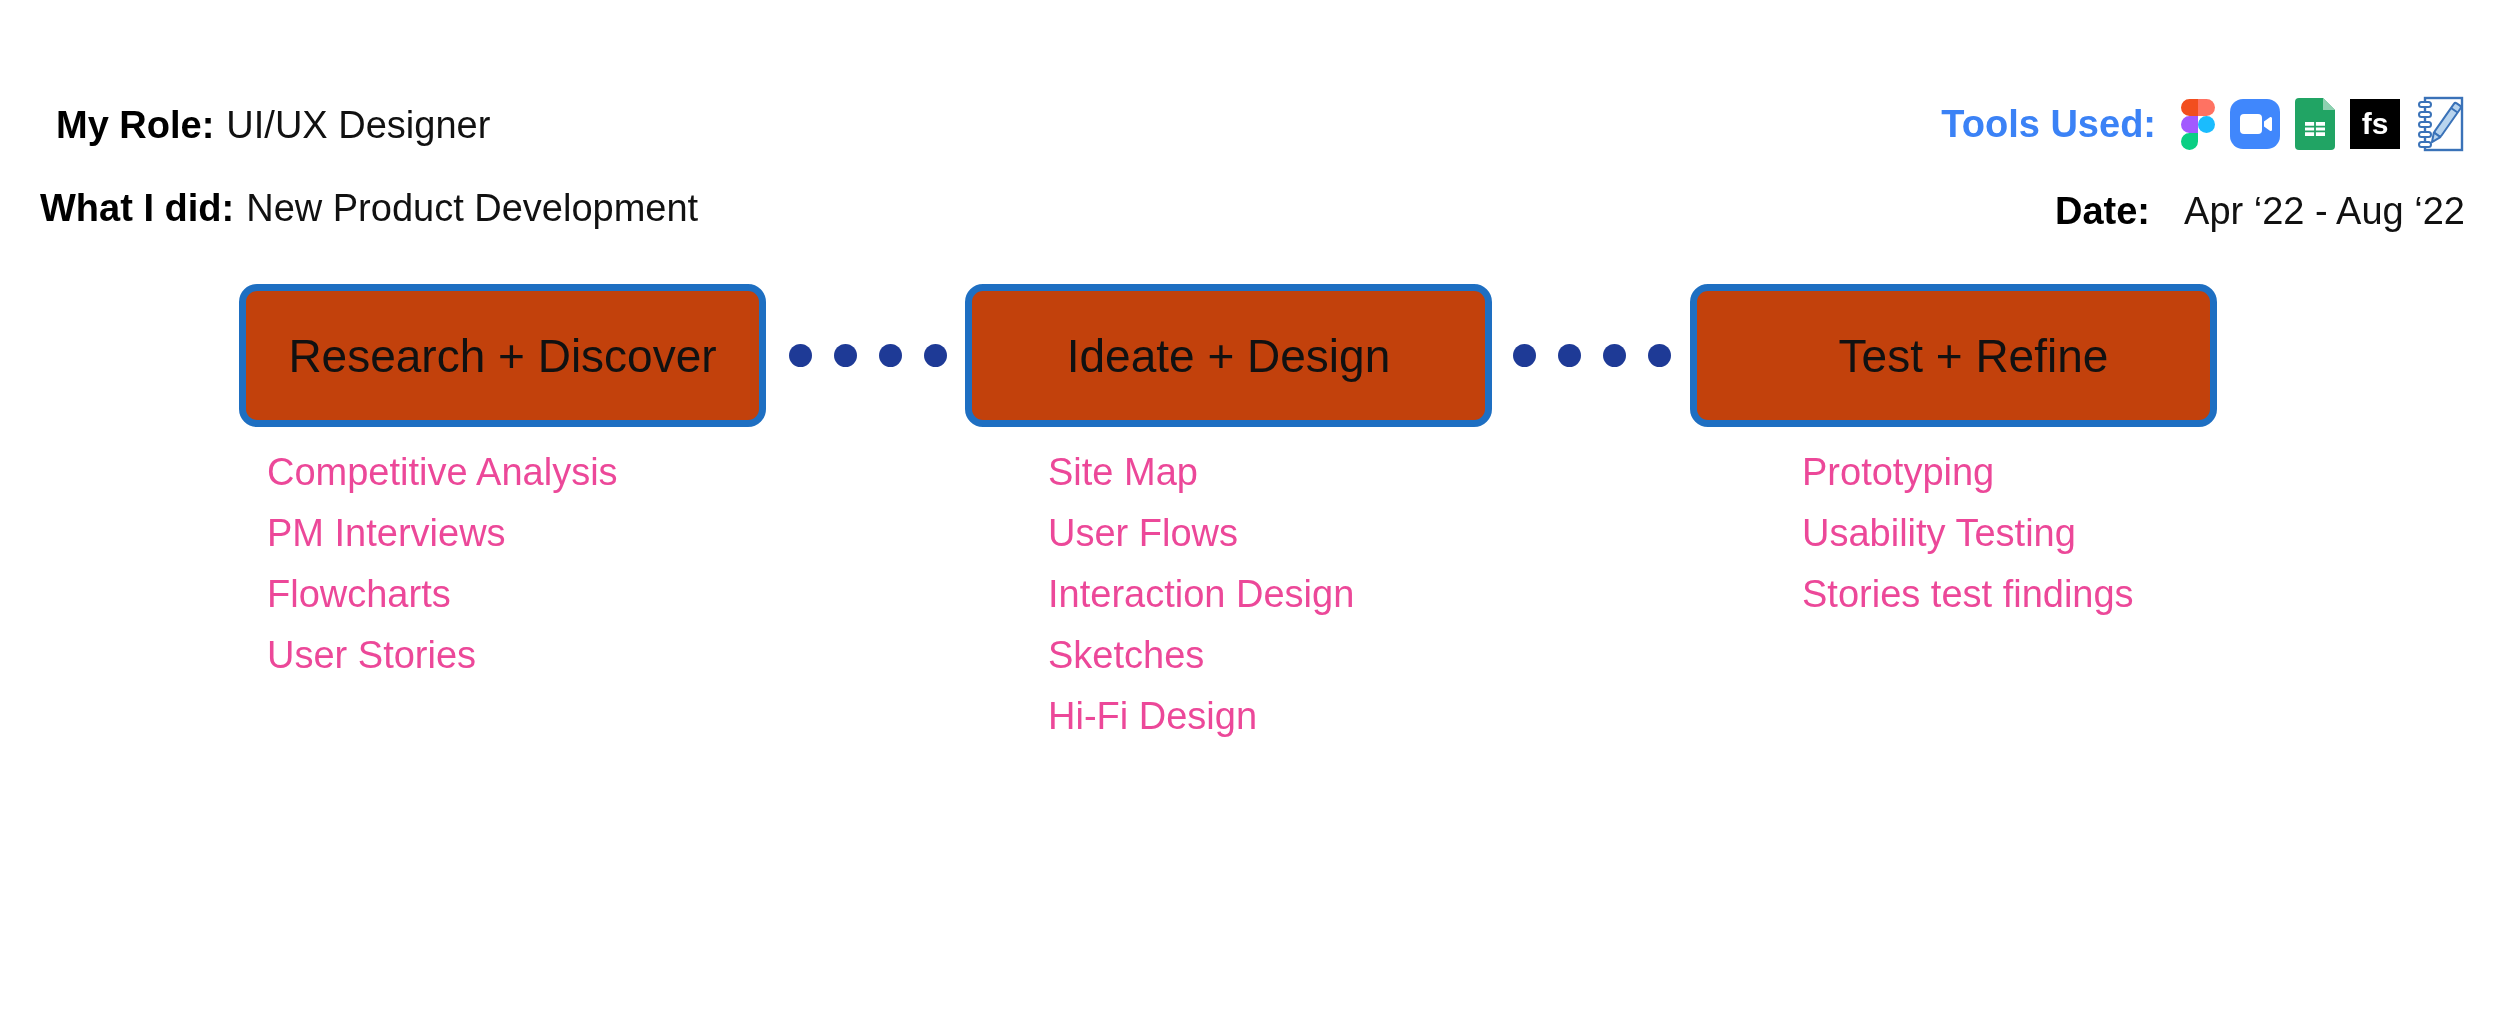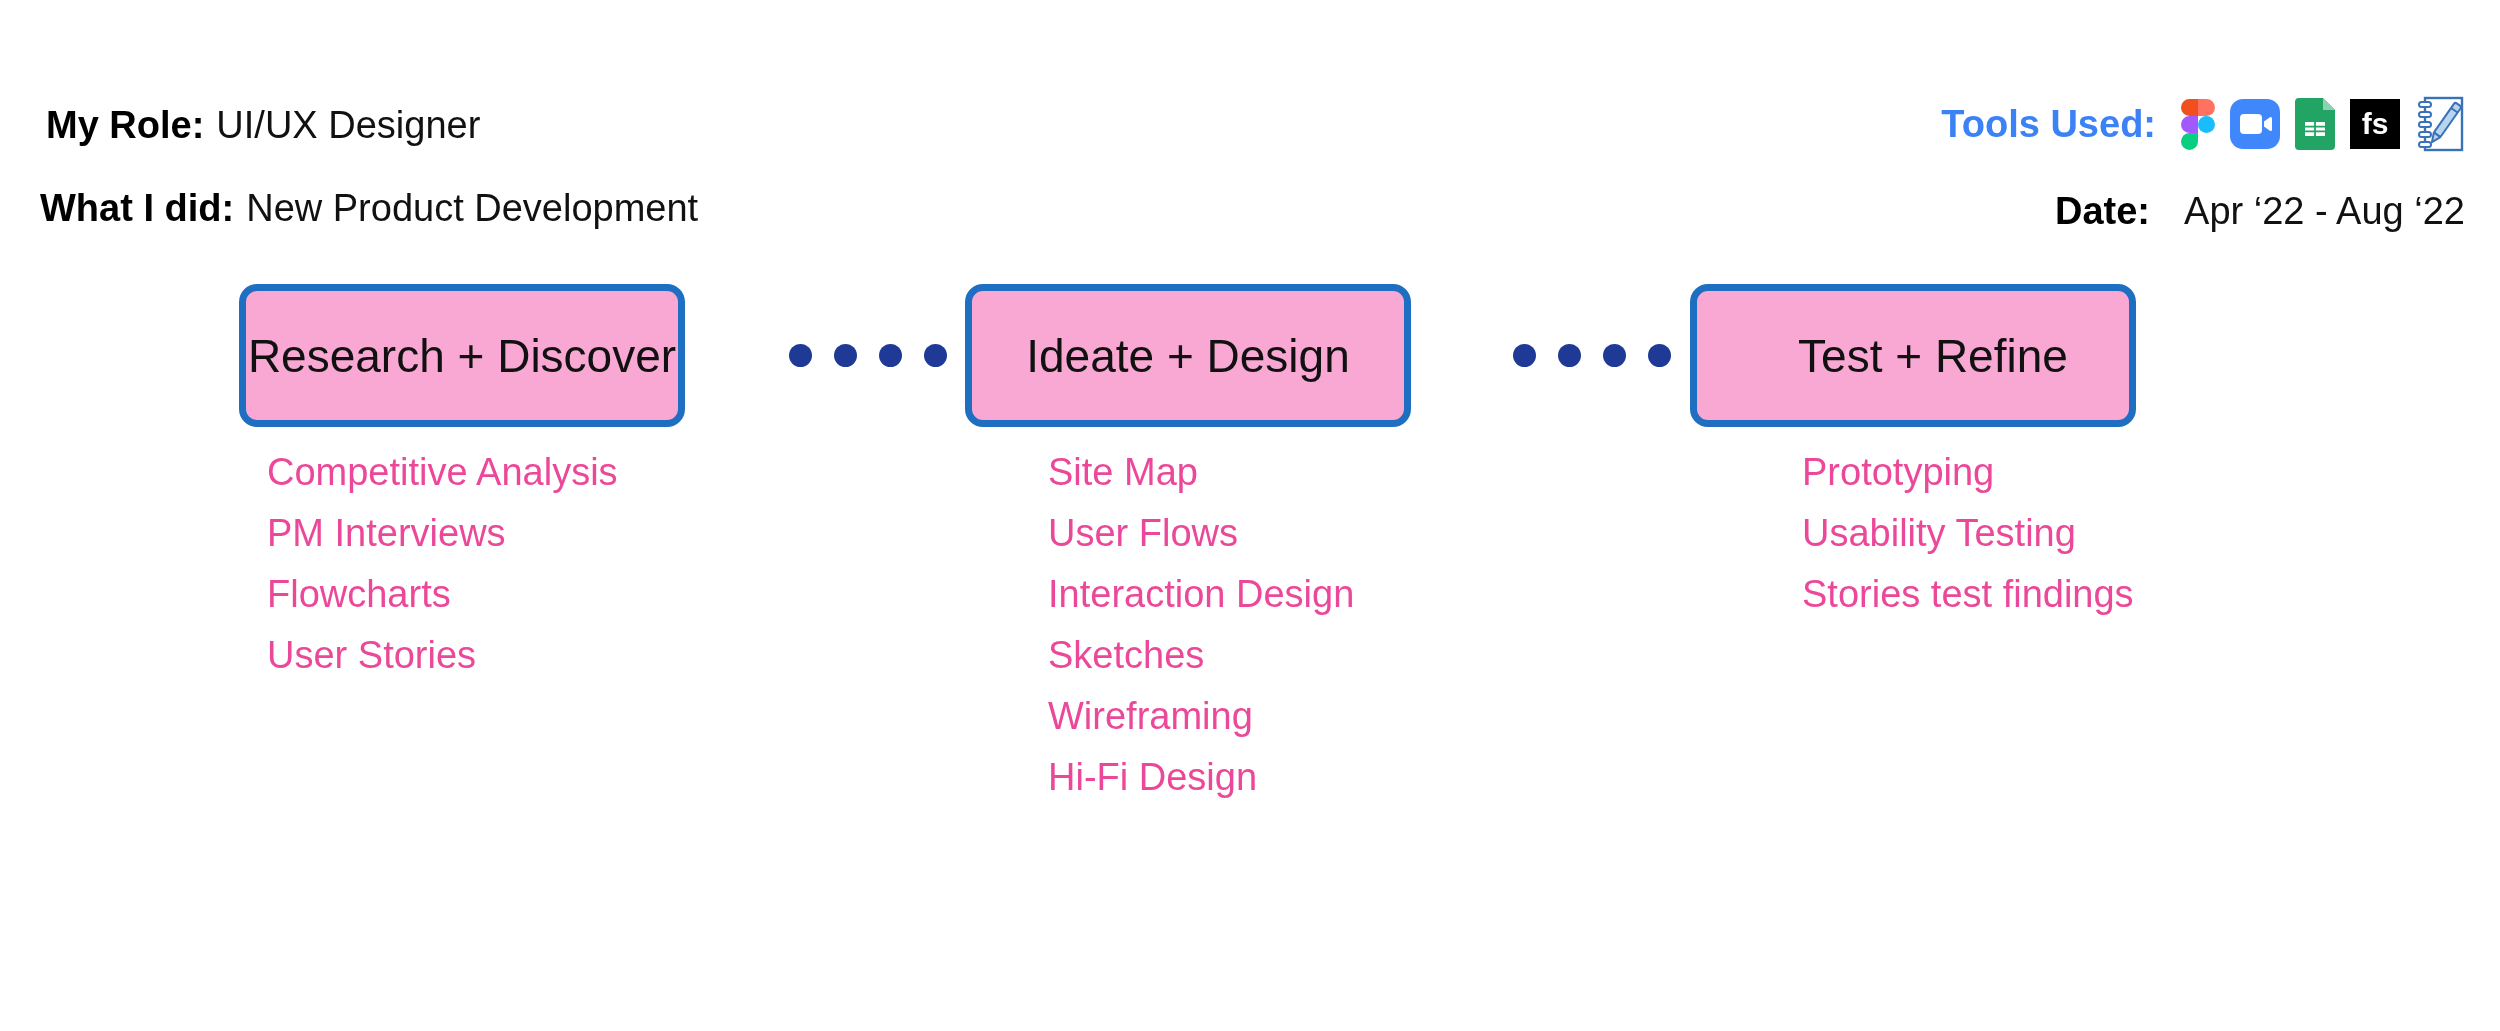--- a/index.html
+++ b/index.html
@@ -10,44 +10,44 @@
     color: #1a1a1a;
     position: relative;
     overflow: hidden;
   }
   .canvas { position: absolute; inset: 0; }
 
   
   .hdr-line { position: absolute; font-size: 38px; white-space: nowrap; }
   .hdr-line .lbl { font-weight: 700; color: #000; margin-right: 12px; }
   .hdr-line .val { font-weight: 400; color: #111; }
-  #my-role   { left: 46px; top: 104px; text-align: right; }
+  #my-role   { left: 56px; top: 104px; text-align: right; }
   #what-i-did{ left: 40px; top: 187px; }
 
   .tools-row {
     position: absolute; top: 94px; right: 35px;
     display: flex; align-items: center; gap: 15px;
     height: 60px;
   }
   .tools-row .lbl { font-weight: 700; font-size: 38px; color: #3b82f6; margin-right: 10px; white-space: nowrap; }
   .tool-icon { display: flex; align-items: center; }
 
   .date-row {
     position: absolute; top: 190px; right: 35px;
     display: flex; align-items: baseline; gap: 34px;
     font-size: 38px; white-space: nowrap;
   }
   .date-row .lbl { font-weight: 700; color: #000; }
   .date-row .val { font-weight: 400; color: #111; }
 
   
   .stage-box {
-    position: absolute; top: 284px; height: 143px; width: 446px;
+    position: absolute; top: 284px; height: 143px; width: 527px;
     border: 7px solid #1E6FC2; border-radius: 18px;
-    background: #f9a8d4; box-sizing: border-box;
+    background: #c2410c; box-sizing: border-box;
     display: flex; align-items: center; justify-content: center;
     font-size: 46px; color: #111; white-space: nowrap;
   }
   #stage-box-0 { left: 239px; }
   #stage-box-1 { left: 965px; }
   #stage-box-2 { left: 1690px; padding-left: 40px; }
 
   .dot-group {
     position: absolute; top: 344px;
     display: flex; gap: 22px;
@@ -168,21 +168,20 @@
     <li>Competitive Analysis</li>
     <li>PM Interviews</li>
     <li>Flowcharts</li>
     <li>User Stories</li>
   </ul>
   <ul class="stage-list" id="stage-list-1">
     <li>Site Map</li>
     <li>User Flows</li>
     <li>Interaction Design</li>
     <li>Sketches</li>
-    <li>Wireframing</li>
     <li>Hi-Fi Design</li>
   </ul>
   <ul class="stage-list" id="stage-list-2">
     <li>Prototyping</li>
     <li>Usability Testing</li>
     <li>Stories test findings</li>
   </ul>
 
 </div>
 

